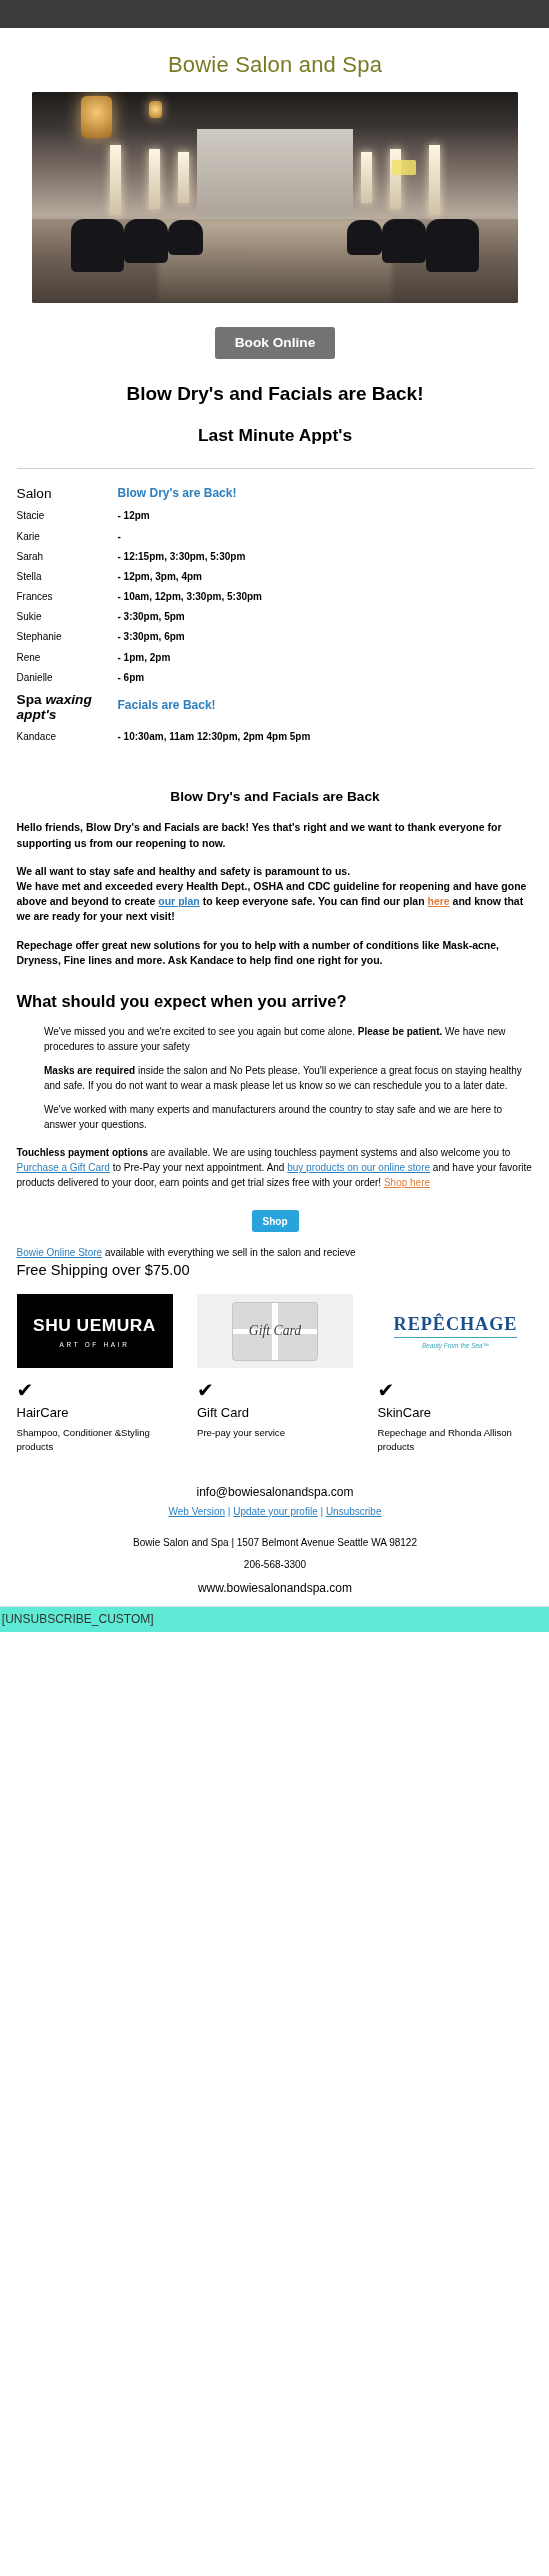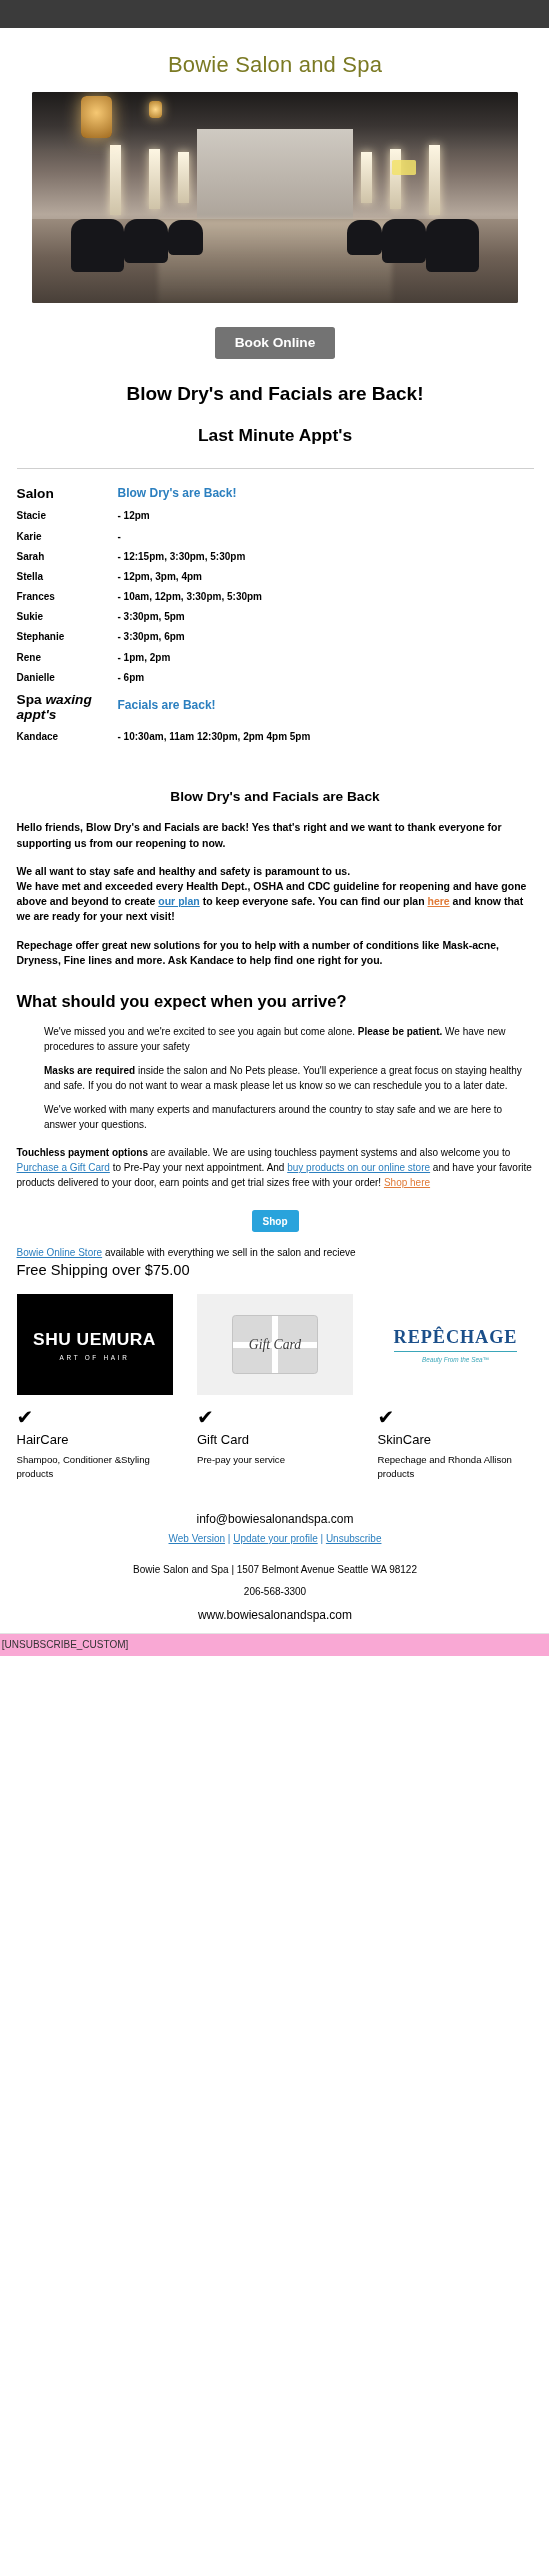--- a/index.html
+++ b/index.html
@@ -146,21 +146,21 @@
   }
   table.sched {
     width: 100%;
     border-collapse: collapse;
     font-size: 10px;
   }
   table.sched td {
     padding: 4.6px 0;
     vertical-align: top;
   }
-  td.name { width: 101px; font-weight: bold; }
+  td.name { width: 101px; font-weight: normal; }
   td.times { font-weight: bold; }
   .salon-label { font-size: 13.7px; font-weight: bold; }
   .bluehead {
     color: #2b7fbf;
     font-weight: bold;
     font-size: 12px;
   }
   .spa-row { font-size: 13.7px; font-weight: bold; padding-top: 11px; }
   .spa-row em { font-style: italic; }
   .center-sub {
@@ -193,21 +193,21 @@
   .free-ship { font-size: 14.7px; margin: 1.8px 0 16.5px 0; }
   .cards {
     display: flex;
     justify-content: space-between;
     gap: 9.2px;
     margin-top: 5.5px;
   }
   .card { width: 156px; }
   .card .imgbox {
     width: 156px;
-    height: 101px;
+    height: 74px;
     display: flex;
     align-items: center;
     justify-content: center;
     overflow: hidden;
   }
   .shu { background: #000000; color: #ffffff; flex-direction: column; }
   .shu .t1 { font-size: 17.4px; font-weight: bold; letter-spacing: 0.5px; }
   .shu .t2 { font-size: 6.4px; letter-spacing: 2.7px; margin-top: 4.6px; }
   .giftbox { background: #f0f0f0; }
   .giftcard-graphic {
@@ -235,25 +235,25 @@
   .card h3 { font-size: 13px; font-weight: normal; margin: 3.7px 0 5.5px 0; }
   .card p { font-size: 9.6px; margin: 0; line-height: 1.45; }
   .footer { text-align: center; margin-top: 31px; }
   .footer .mail { font-size: 12px; margin-bottom: 7.3px; }
   .footer .links { font-size: 10px; color: #2b7fbf; margin-bottom: 20px; }
   .footer .links a { color: #2b7fbf; text-decoration: underline; }
   .footer .addr { font-size: 10px; margin-bottom: 11px; }
   .footer .phone { font-size: 10px; margin-bottom: 11px; }
   .footer .web { font-size: 12px; margin-bottom: 11px; }
   .unsub-bar {
-    font-size: 10px;
+    font-size: 12px;
     color: #333333;
     padding: 5.5px 1.8px;
     border-top: 0.9px solid #e3e3e3;
-    background: #f9a8d4;
+    background: #5eead4;
   }
 </style>
 </head>
 <body>
 
 <div class="page">
 
   <div class="topbar"></div>
 
   <div class="outer">

